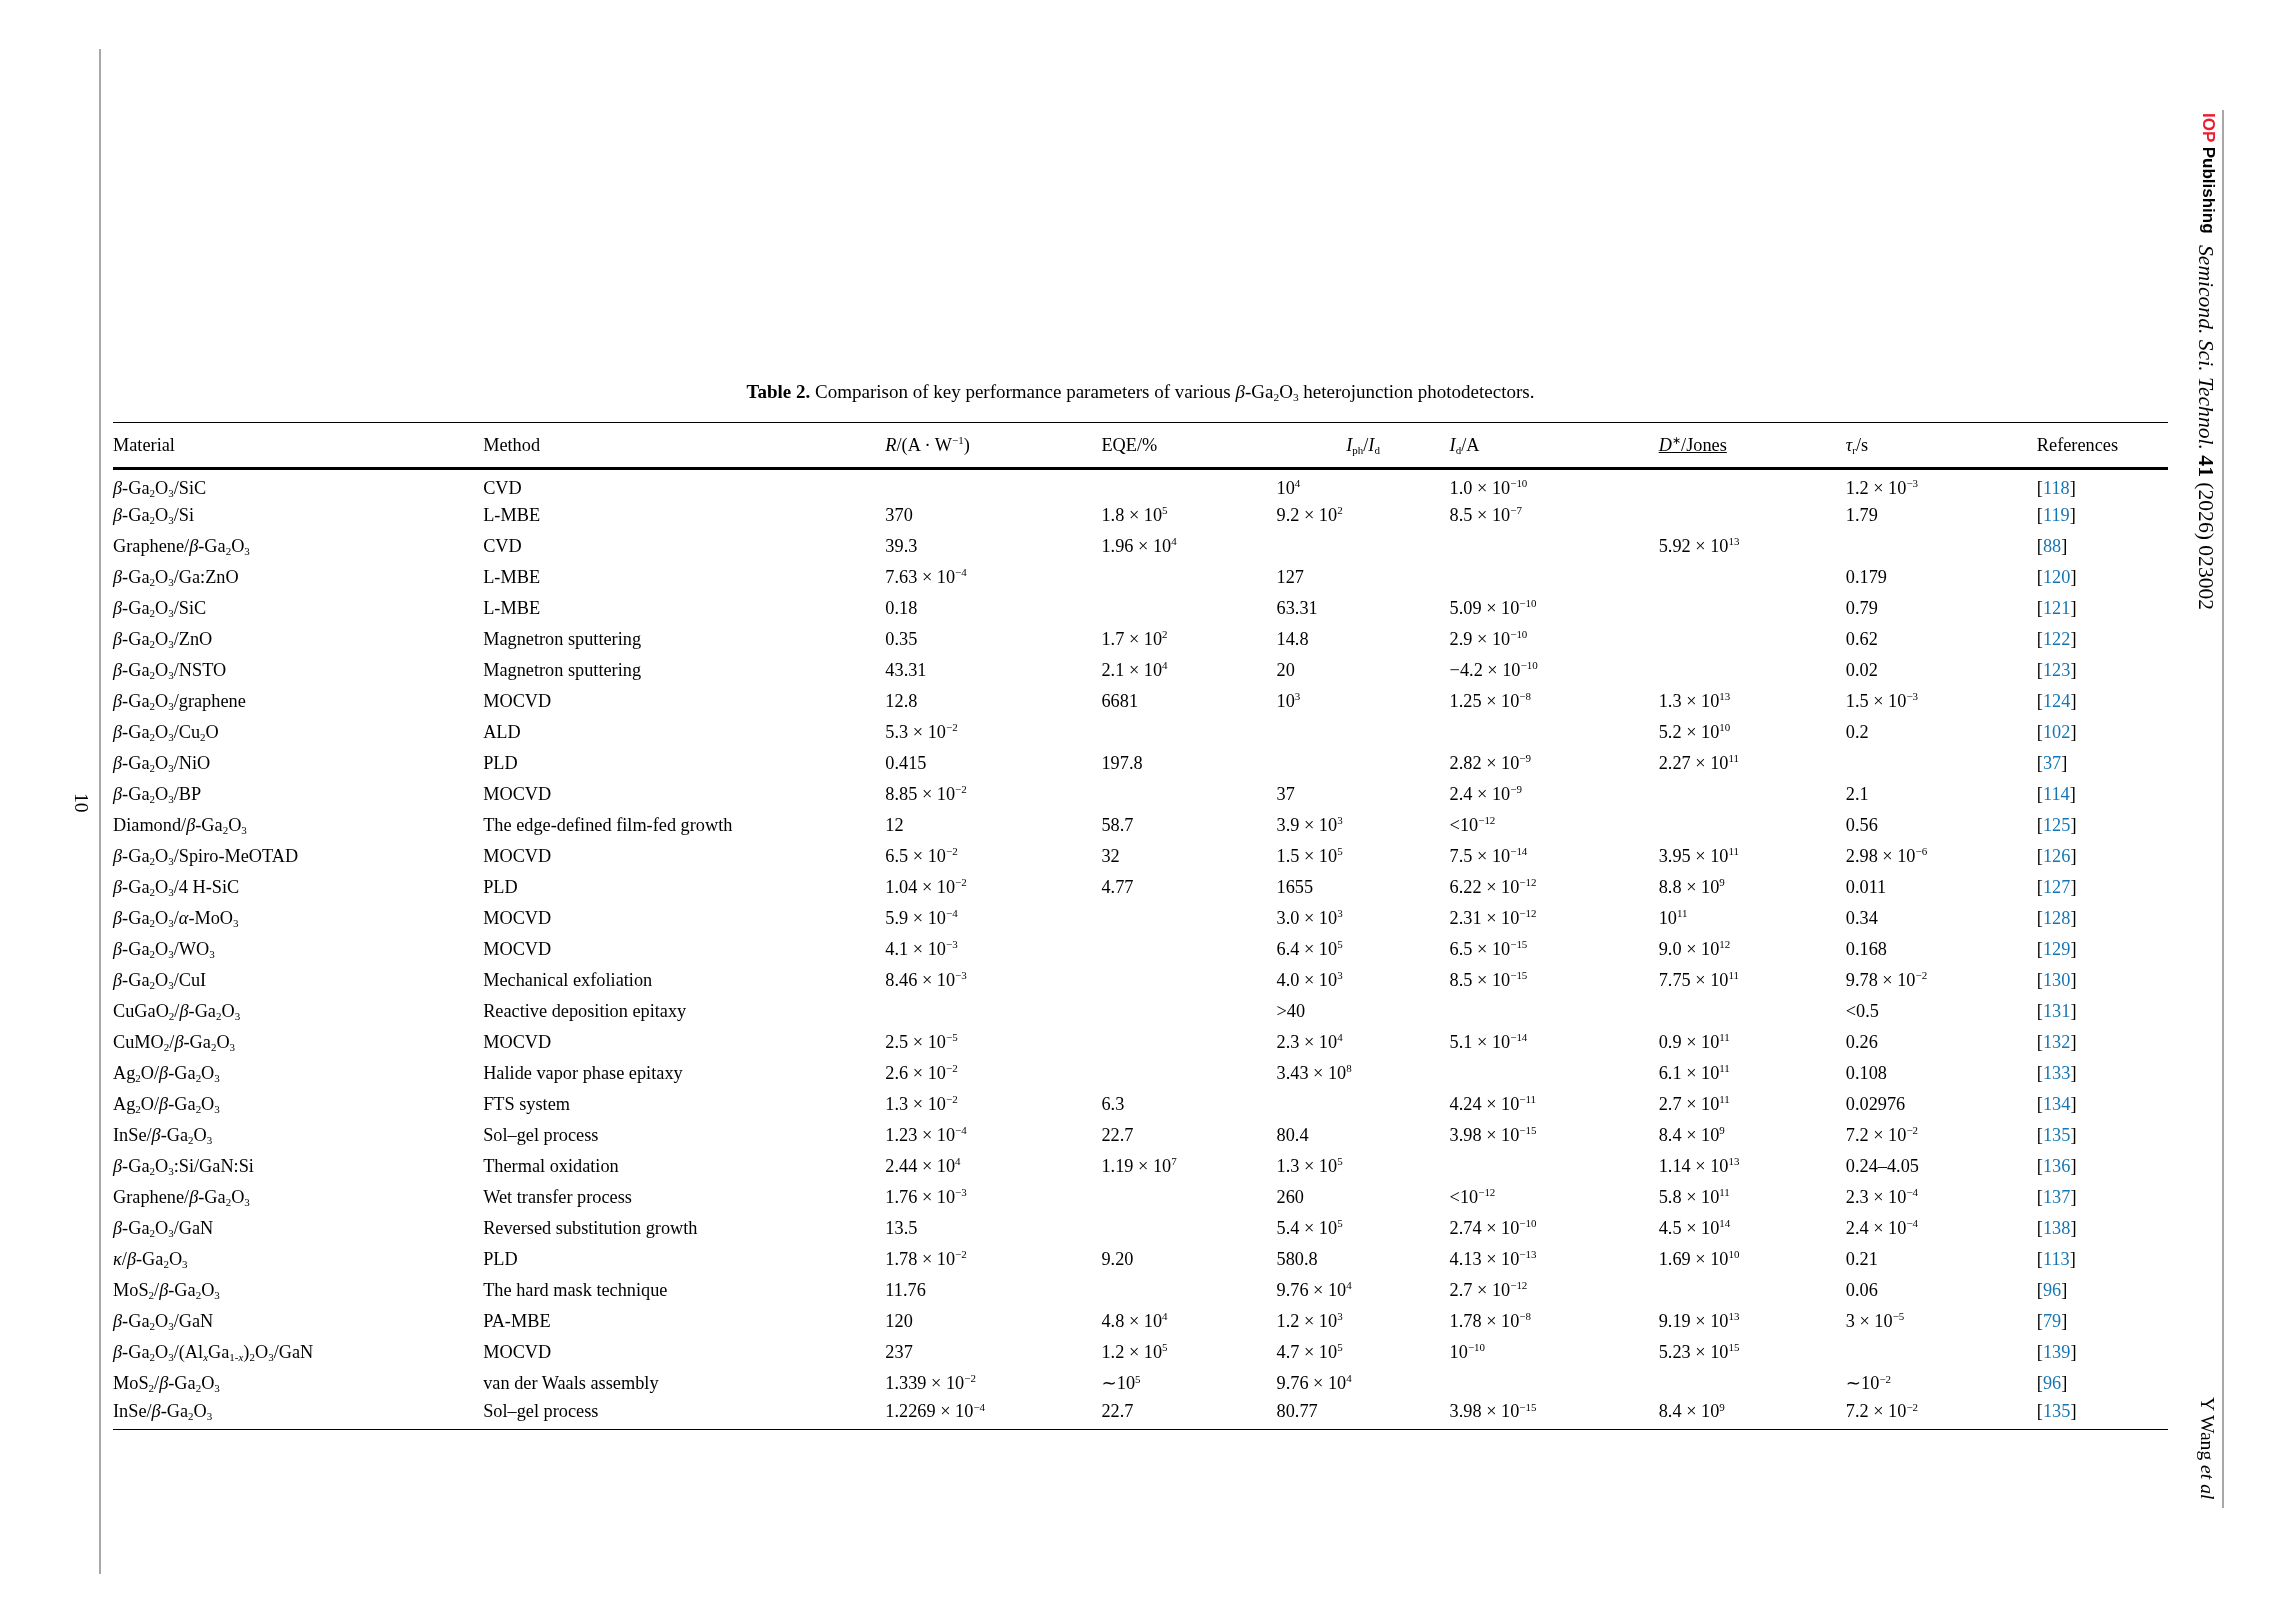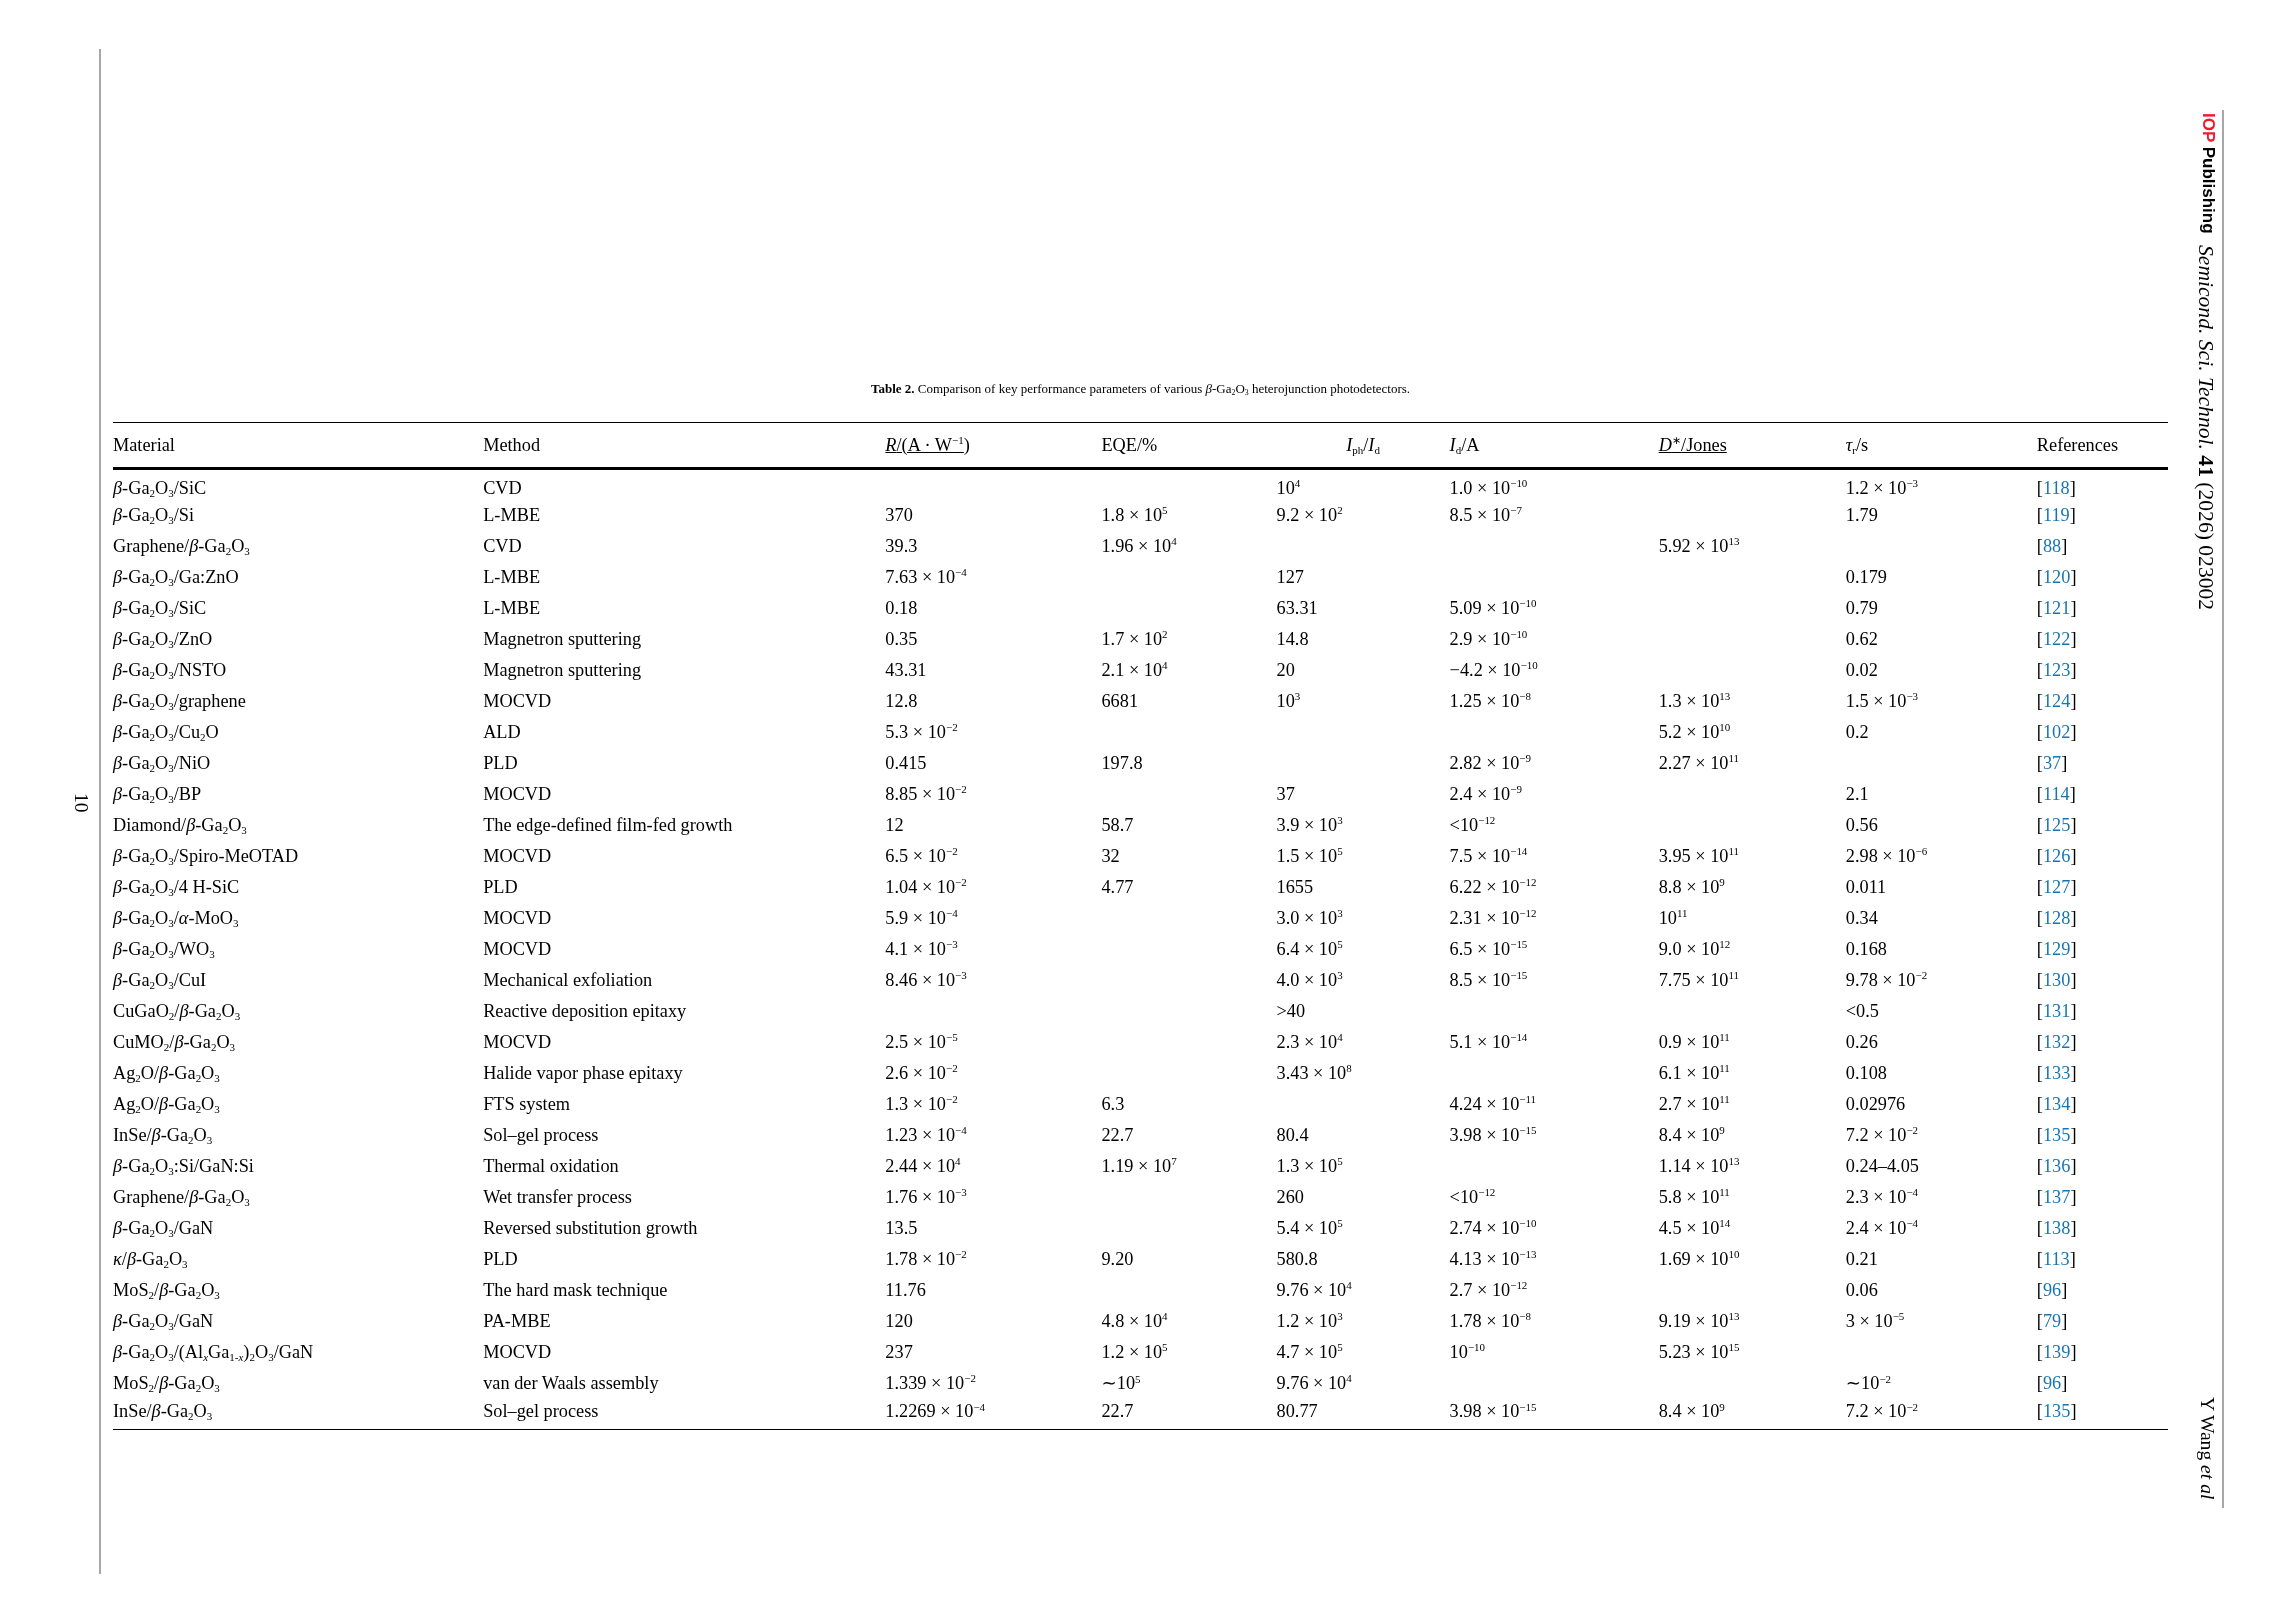--- a/index.html
+++ b/index.html
@@ -21,21 +21,21 @@
   #publisher .brand{color:var(--iop-red);}
   #journal-line{left:2218px;top:245px;font-size:21.6px;}
   #journal-line .jname{font-style:italic;}
   #journal-line .jvol{font-weight:bold;}
   #author-line{left:2218px;top:1397px;font-size:19.6px;}
   #author-line .etal{font-style:italic;}
   #page-number{left:92px;top:793px;font-size:19.6px;}
 
   #caption{
     position:absolute;left:113px;top:381px;width:2055px;
-    text-align:center;font-size:13px;
+    text-align:center;font-size:19px;
   }
   #caption .cap-label{font-weight:bold;}
 
   #tablewrap{position:absolute;left:113px;top:422px;width:2055px;}
   table{border-collapse:collapse;table-layout:fixed;width:2055px;}
   thead tr{height:46px;}
   thead th{
     font-weight:normal;text-align:left;font-size:18.3px;vertical-align:middle;
     border-top:1.3px solid #000;border-bottom:3.3px solid #000;padding:0;
   }
@@ -62,21 +62,21 @@
 <div class="rot" id="page-number">10</div>
 
 <div id="caption"><span class="cap-label">Table 2.</span> <span class="cap-text">Comparison of key performance parameters of various <i>β</i>-Ga<sub>2</sub>O<sub>3</sub> heterojunction photodetectors.</span></div>
 
 <div id="tablewrap">
   <table>
     <thead>
         <tr id="headrow">
           <th style="width: 370px;">Material</th>
           <th style="width: 402px;">Method</th>
-          <th style="width: 216px; text-decoration: underline;"><i>R</i>/(A · W<sup>−1</sup>)</th>
+          <th style="width: 216px;"><i>R</i>/(A · W<sup>−1</sup>)</th>
           <th style="width: 175px;">EQE/%</th>
           <th style="width: 173px; text-align: center;"><i>I</i><sub>ph</sub>/<i>I</i><sub>d</sub></th>
           <th style="width: 209px;"><i>I</i><sub>d</sub>/A</th>
           <th style="width: 187px; text-decoration: underline;"><i>D</i><sup>∗</sup>/Jones</th>
           <th style="width: 191px;"><i>τ</i><sub>r</sub>/s</th>
           <th style="width: 131px;">References</th>
         </tr>
       </thead>
     <tbody id="tbody">
         <tr>

